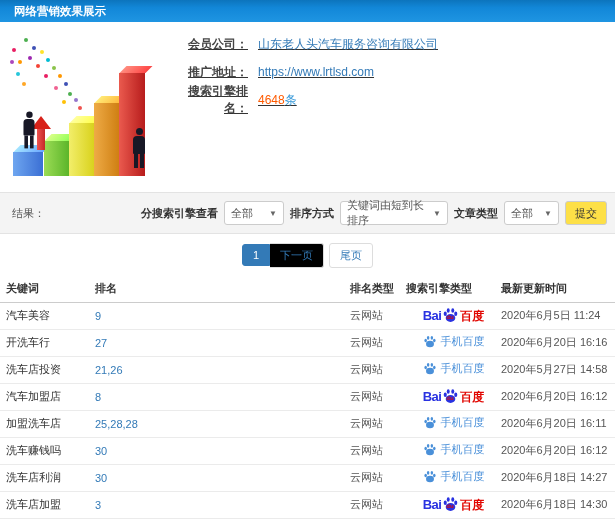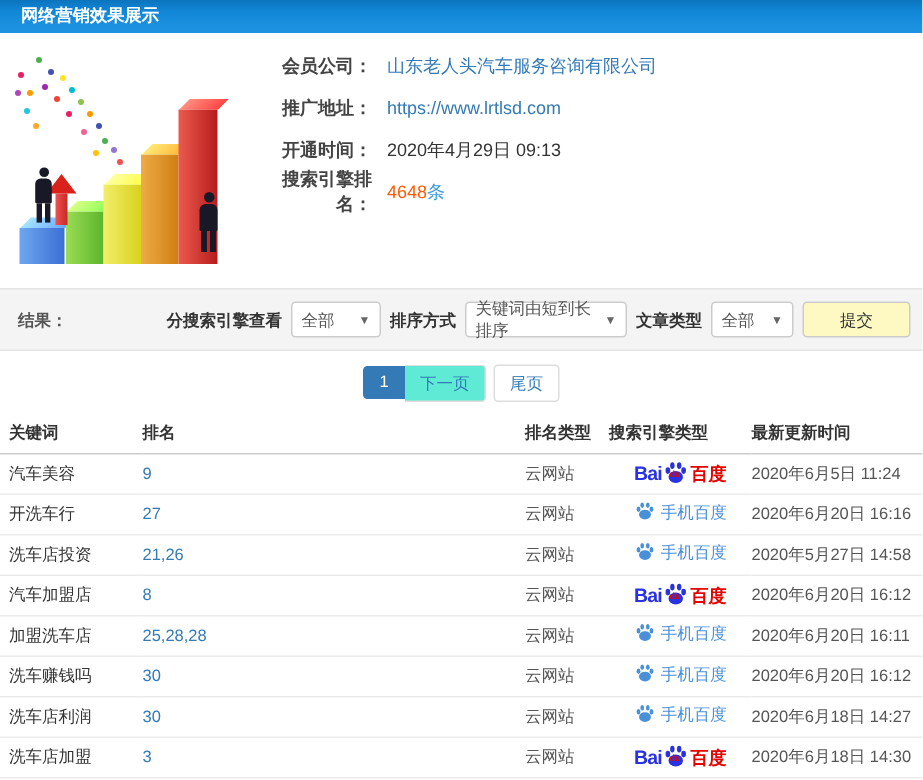--- a/index.html
+++ b/index.html
@@ -12,21 +12,21 @@
 
   
   .app-header {
     height:22px; line-height:22px;
     background:linear-gradient(to bottom,#0c74bd 0%,#1287d8 35%,#1f95e2 100%);
     color:#fff; font-size:11.5px; font-weight:bold; padding-left:14px;
   }
 
   
   .info-section { position:relative; height:170px; }
-  .info-fields { position:absolute; left:168px; top:8px; }
+  .info-fields { position:absolute; left:168px; top:8px;text-decoration:underline; }
   .info-row { display:flex; align-items:center; height:28px; font-size:12px; }
   .info-label { width:80px; text-align:right; color:#444; font-weight:bold; }
   .info-value { padding-left:10px; color:#333; }
   .link { color:#337ab7; text-decoration:none; cursor:pointer; }
   .orange { color:#ff5a00; }
   .blue-suffix { color:#3a9ad9; }
 
   
   .illus { position:absolute; left:2px; top:8px; width:158px; height:158px; }
   .bar { position:absolute; bottom:12px; }
@@ -57,44 +57,44 @@
   .person .legs { width:10px; height:14px; margin:0 auto; background:linear-gradient(to right,#181826 42%,transparent 42%,transparent 58%,#181826 58%); }
   .person-left { left:21px; top:80px; transform:scale(.92); }
   .person-right { left:131px; top:98px; }
 
   
   .filter-bar {
     position:relative; height:42px; background:#f4f4f4;
     border-top:1px solid #e3e3e3; border-bottom:1px solid #e3e3e3;
     display:flex; align-items:center; padding:0 8px 0 12px; font-size:11px;
   }
-  .result-label { font-weight:bold; color:#555; }
+  .result-label { font-weight:normal; color:#555; }
   .filter-controls { margin-left:auto; display:flex; align-items:center; gap:6px; }
   .filter-controls label { font-weight:bold; color:#333; }
   .select {
     display:inline-flex; align-items:center; justify-content:space-between;
     height:24px; background:#fff; border:1px solid #ccc; border-radius:3px;
     padding:0 6px; cursor:pointer; color:#555;
   }
   .select .caret { font-size:8px; color:#666; margin-left:6px; }
   .sel-engine { width:60px; } .sel-sort { width:108px;align-items:center; } .sel-article { width:55px; }
   .submit-btn {
-    height:24px; padding:0 24px; background:#fef9c3; border:1px solid #ccc; border-radius:3px;
+    height:24px; padding:0 9px; background:#fde047; border:1px solid #ccc; border-radius:3px;
     font-size:11px; color:#333; cursor:pointer;
   }
 
   
   .pagination { height:42px; display:flex; align-items:center; justify-content:center; }
   .page-btn {
     display:inline-block; min-width:14px; text-align:center; padding:4px 10px;
     font-size:11px; border:1px solid #ddd; background:#fff; color:#337ab7;
     cursor:pointer; text-decoration:none;
   }
   .page-btn.active { background:#337ab7; border-color:#337ab7; color:#fff; border-radius:3px 0 0 3px; }
-  .page-btn.next { background:#5eead4; border-left:none; border-radius:0 3px 3px 0; }
+  .page-btn.next { background:#000000; border-left:none; border-radius:0 3px 3px 0; }
   .page-btn.last { margin-left:5px; border-radius:3px; }
 
   
   table { width:615px; border-collapse:collapse; table-layout:fixed; font-size:11px; }
   col.c1{width:95px;} col.c2{width:255px;} col.c3{width:56px;} col.c4{width:95px;} col.c5{width:114px;}
   thead th {
     text-align:left; font-weight:bold; color:#333; height:26px;
     border-bottom:1px solid #ccc; padding:0;
   }
   thead th:first-child, tbody td:first-child { padding-left:6px;margin-left:37px; }
@@ -145,24 +145,20 @@
     </div>
 
     <div class="info-fields">
       <div class="info-row">
         <span class="info-label">会员公司：</span>
         <span class="info-value"><a class="link">山东老人头汽车服务咨询有限公司</a></span>
       </div>
       <div class="info-row">
         <span class="info-label">推广地址：</span>
         <span class="info-value"><a class="link">https://www.lrtlsd.com</a></span>
-      </div>
-      <div class="info-row">
-        <span class="info-label">开通时间：</span>
-        <span class="info-value">2020年4月29日 09:13</span>
       </div>
       <div class="info-row">
         <span class="info-label">搜索引擎排名：</span>
         <span class="info-value">
           <span class="orange">4648</span><span class="blue-suffix">条</span>
         </span>
       </div>
     </div>
   </div>
 

